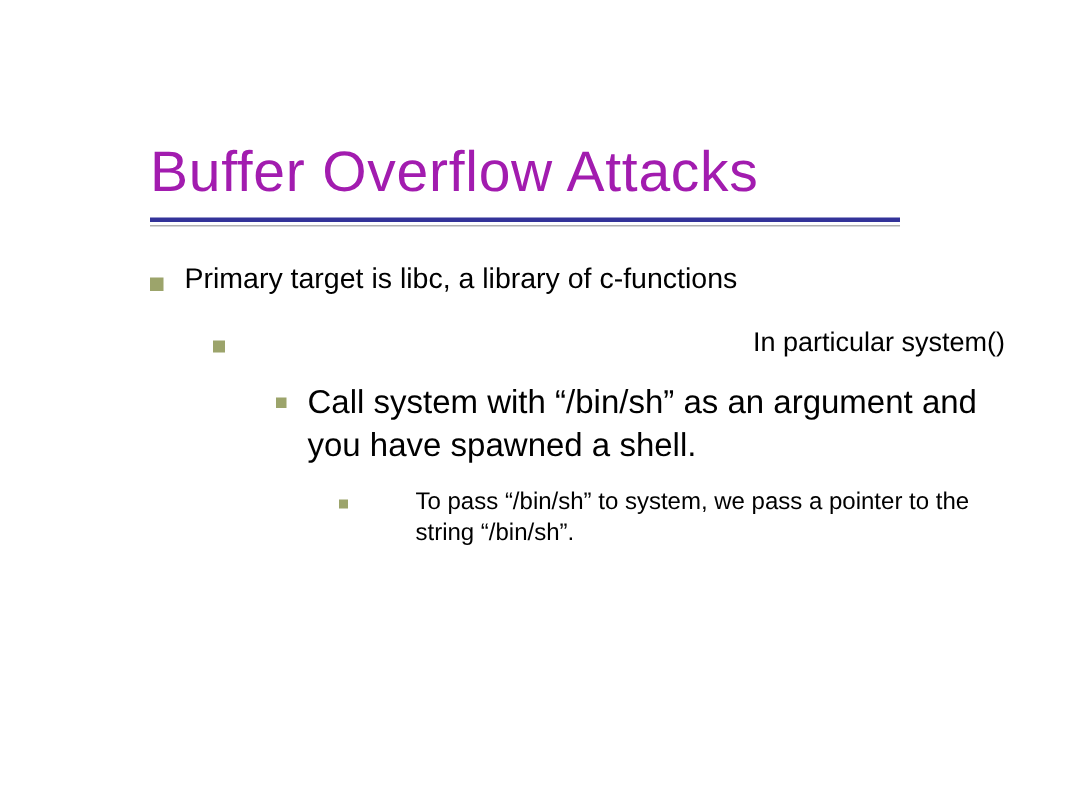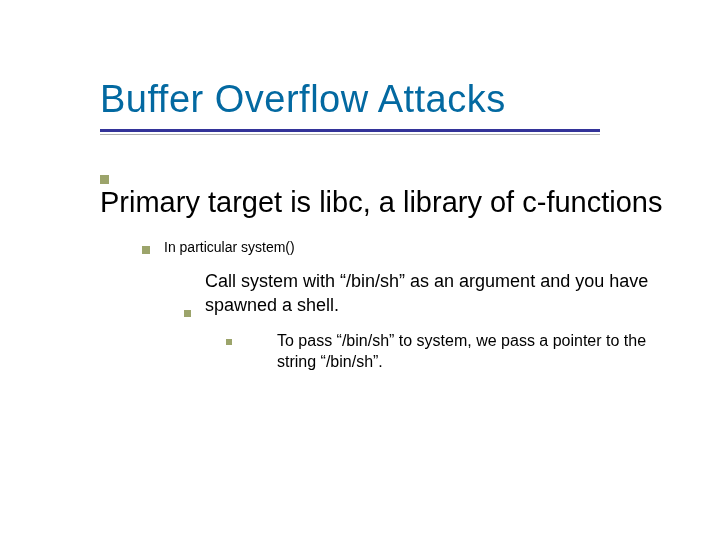--- a/index.html
+++ b/index.html
@@ -15,59 +15,59 @@
   .slide {
     position: relative;
     width: 720px;
     height: 540px;
     box-sizing: border-box;
     padding: 78px 50px 40px 100px;
   }
   .title {
     font-size: 38px;
     font-weight: 400;
-    color: #0369a1;
-    margin: 0 0 8px 0;
+    color: #a21caf;
+    margin: 16px 0 8px 0;
     letter-spacing: 0.5px;
   }
   .rule-group {
     margin: 4px 0 24px 0;
   }
   .rule-thick {
     height: 3px;
     background: #333399;
     width: 500px;
   }
   .rule-thin {
     height: 1px;
     background: #b0b0b0;
     width: 500px;
     margin-top: 2px;
   }
   .lvl1 {
-    font-size: 29px;
+    font-size: 19px;
     line-height: 1.25;
     margin: 10px 0 18px 0;
     display: flex;
     align-items: flex-start;
-    flex-direction: column;
   }
   .lvl2 {
-    font-size: 14px;
+    font-size: 18px;
     line-height: 1.3;
     margin: 6px 0 14px 42px;
     display: flex;
     align-items: flex-start;
+    text-align: right;
   }
   .lvl3 {
-    font-size: 18px;
+    font-size: 22px;
     line-height: 1.3;
     margin: 6px 0 14px 84px;
     display: flex;
-    align-items: flex-end;
+    align-items: flex-start;
   }
   .lvl4 {
     font-size: 16px;
     line-height: 1.3;
     margin: 6px 0 6px 126px;
     display: flex;
     align-items: flex-start;
     gap: 31px;
   }
   .bullet {

